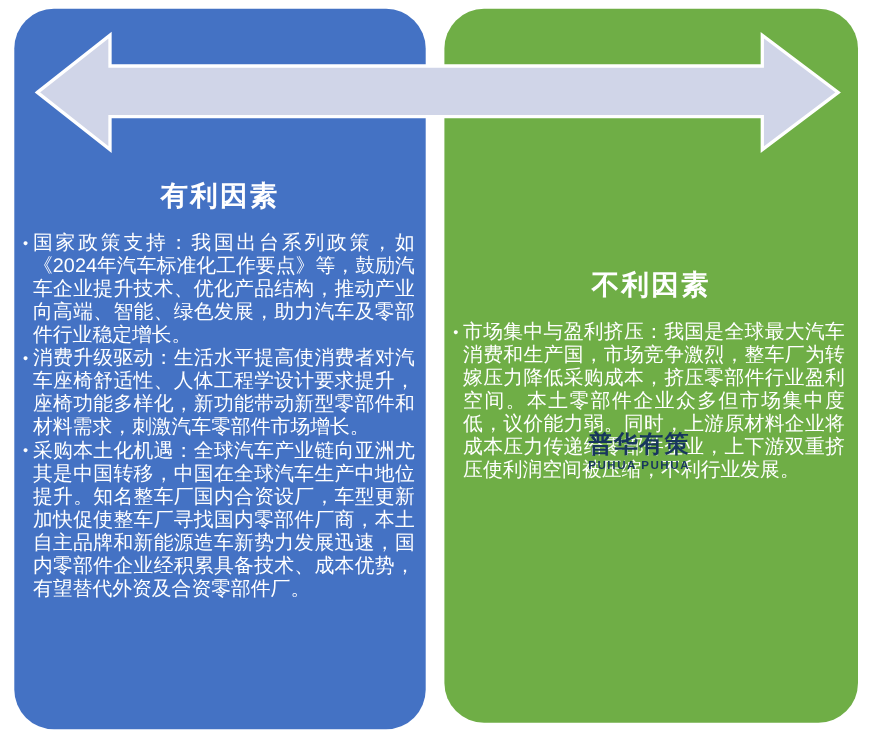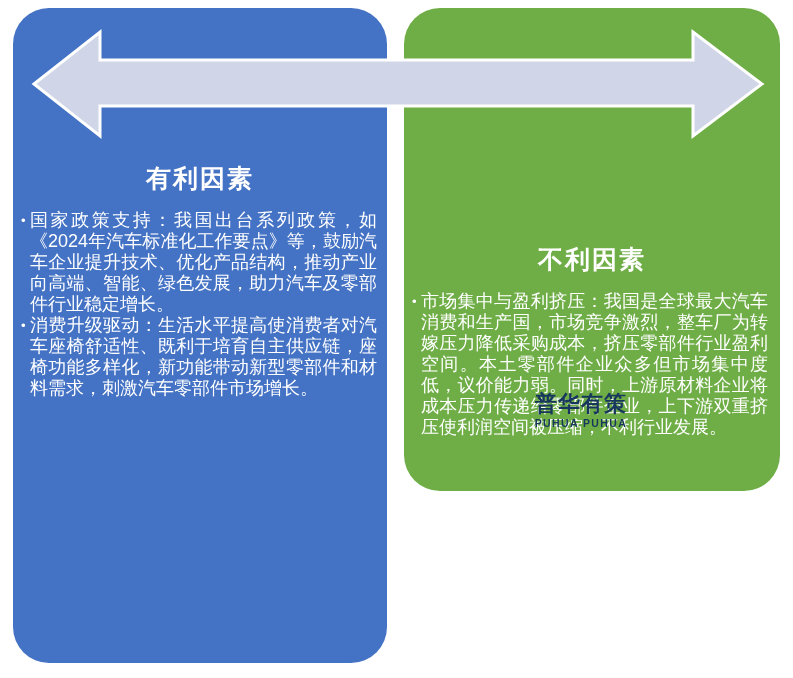--- a/index.html
+++ b/index.html
@@ -35,21 +35,21 @@
     top: 8px;
     width: 374px;
     height: 655px;
     background: #4472C4;
   }
 
   #panel-unfavorable {
     left: 404px;
     top: 8px;
     width: 376px;
-    height: 483px;
+    height: 649px;
     background: #6FAE46;
   }
 
   .panel-inner {
     position: absolute;
     left: 0;
     top: 0;
     right: 0;
     bottom: 0;
   }
@@ -144,21 +144,22 @@
 
 <div id="canvas">
 
   <div class="panel" id="panel-favorable" style="background: rgb(68, 114, 196);">
     <div class="panel-inner">
 
       <div class="panel-title" id="title-favorable">有利因素</div>
 
       <ul class="bullets" id="bullets-favorable">
         <li>国家政策支持：我国出台系列政策，如《2024年汽车标准化工作要点》等，鼓励汽车企业提升技术、优化产品结构，推动产业向高端、智能、绿色发展，助力汽车及零部件行业稳定增长。</li>
-        <li>消费升级驱动：生活水平提高使消费者对汽车座椅舒适性、既利于培育自主供应链，座椅功能多样化，新功能带动新型零部件和材料需求，刺激汽车零部件市场增长。</li>
+        <li>消费升级驱动：生活水平提高使消费者对汽车座椅舒适性、人体工程学设计要求提升，座椅功能多样化，新功能带动新型零部件和材料需求，刺激汽车零部件市场增长。</li>
+        <li>采购本土化机遇：全球汽车产业链向亚洲尤其是中国转移，中国在全球汽车生产中地位提升。知名整车厂国内合资设厂，车型更新加快促使整车厂寻找国内零部件厂商，本土自主品牌和新能源造车新势力发展迅速，国内零部件企业经积累具备技术、成本优势，有望替代外资及合资零部件厂。</li>
       </ul>
 
     </div>
   </div>
 
   <div class="panel" id="panel-unfavorable" style="background: rgb(111, 174, 70);">
     <div class="panel-inner">
 
       <div class="panel-title" id="title-unfavorable">不利因素</div>
 

